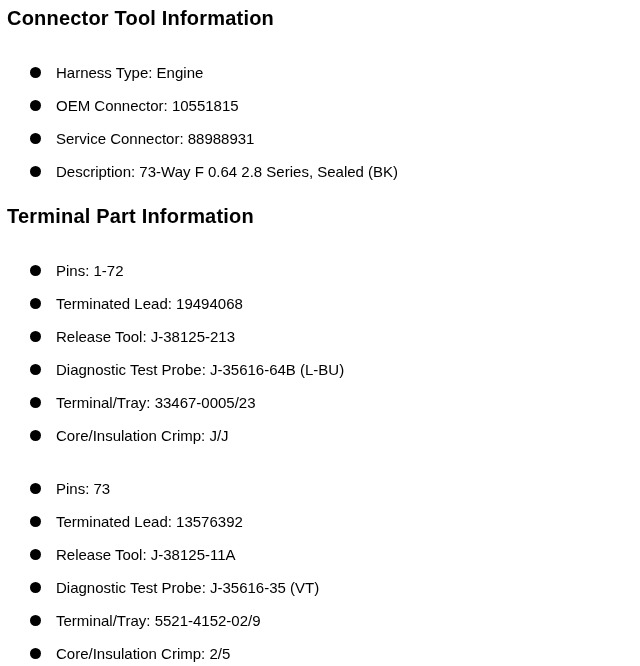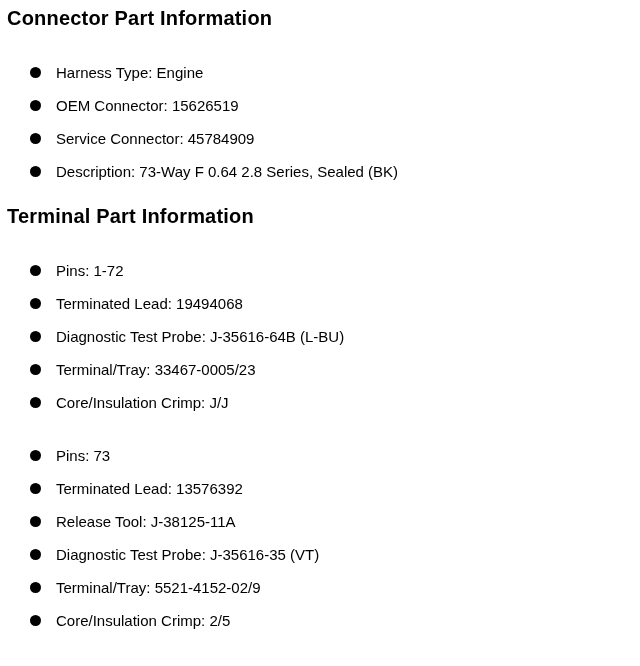--- a/index.html
+++ b/index.html
@@ -57,51 +57,55 @@
     height: 11px;
     border-radius: 50%;
     background: #000000;
   }
 </style>
 </head>
 <body>
 
 <div class="page">
 
-  <h2 class="section-heading">Connector Part Information</h2>
+  <h2 class="section-heading">Connector Tool Information</h2>
 
   <ul class="bullet-list first-list">
     <li>
       <span class="bullet-dot"></span>
       <span>Harness Type: Engine</span>
     </li>
     <li>
       <span class="bullet-dot"></span>
-      <span>OEM Connector: 15626519</span>
+      <span>OEM Connector: 10551815</span>
     </li>
     <li>
       <span class="bullet-dot"></span>
-      <span>Service Connector: 45784909</span>
+      <span>Service Connector: 88988931</span>
     </li>
     <li>
       <span class="bullet-dot"></span>
       <span>Description: 73-Way F 0.64 2.8 Series, Sealed (BK)</span>
     </li>
   </ul>
 
   <h2 class="section-heading second">Terminal Part Information</h2>
 
   <ul class="bullet-list group-1">
     <li>
       <span class="bullet-dot"></span>
       <span>Pins: 1-72</span>
     </li>
     <li>
       <span class="bullet-dot"></span>
       <span>Terminated Lead: 19494068</span>
+    </li>
+    <li>
+      <span class="bullet-dot"></span>
+      <span>Release Tool: J-38125-213</span>
     </li>
     <li>
       <span class="bullet-dot"></span>
       <span>Diagnostic Test Probe: J-35616-64B (L-BU)</span>
     </li>
     <li>
       <span class="bullet-dot"></span>
       <span>Terminal/Tray: 33467-0005/23</span>
     </li>
     <li>

